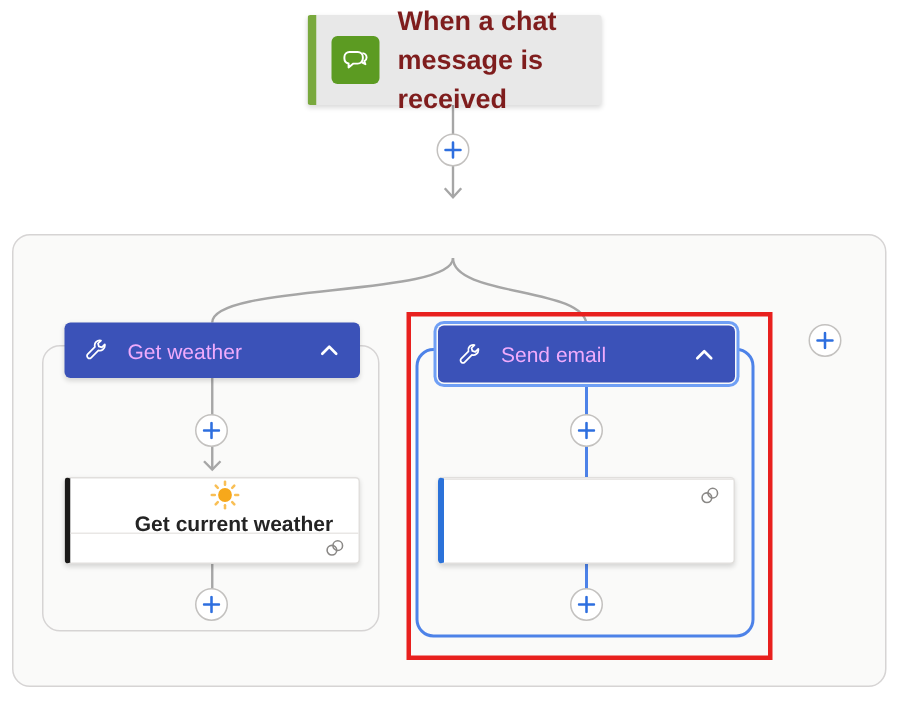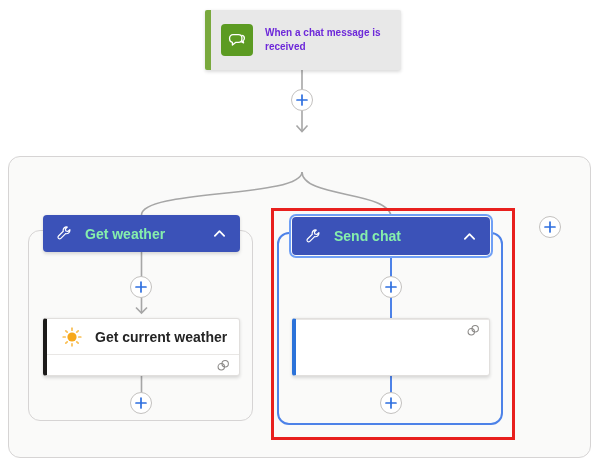--- a/index.html
+++ b/index.html
@@ -21,48 +21,48 @@
   .card { position:absolute; display:flex; align-items:center; z-index:5;
           box-shadow:0 1.5px 3.5px rgba(0,0,0,.14); }
 
   .trigger-card {
     left:205px; top:10px; width:196px; height:60px;
     background:#e8e8e8; border-left:6px solid #79a93d; border-radius:2px;
     padding-left:10px; cursor:pointer;
   }
   .trigger-icon { width:32px; height:32px; border-radius:4px; background:#5c9b22;
     display:flex; align-items:center; justify-content:center; flex:none; }
-  .trigger-title { margin-left:12px; font-size:10px; font-weight:700; color:#6d28d9; line-height:1.45; }
+  .trigger-title { margin-left:12px; font-size:18px; font-weight:700; color:#7f1d1d; line-height:1.45; }
 
   .agent-card {
     left:205px; top:137px; width:198px; height:35px;
     background:#1a2b96; border-radius:3px; padding:0 10px; cursor:pointer;
   }
   .agent-icon { width:23px; height:23px; border-radius:4px; background:rgba(255,255,255,.18);
     display:flex; align-items:center; justify-content:center; flex:none; }
   .agent-title { margin-left:12px; font-size:14px; font-weight:700; color:#fff; flex:1; }
 
   .tool-header {
     width:198px; height:37px; background:#3b52b8; border-radius:4px;
     padding:0 12px 0 14px; cursor:pointer;
   }
   .tool-header.gw { left:43px; top:215px; width:197px; }
   .tool-header.se { left:292px; top:217px; height:38px;
     box-shadow:0 0 0 1px #fafaf9, 0 0 0 3px #6f9ff5; }
-  .tool-title { margin-left:13px; font-size:14px; font-weight:700; color:#86efac; flex:1; }
+  .tool-title { margin-left:13px; font-size:14px; font-weight:400; color:#f0abfc; flex:1; }
 
   .chevron-btn { width:18px; height:18px; display:flex; align-items:center; justify-content:center; cursor:pointer; flex:none; }
 
   .action-card {
     width:197px; height:58px; background:#fff; border:1px solid #e1dfdd; border-radius:3px;
     flex-direction:column; align-items:stretch; padding:0; cursor:pointer;
   }
   .action-card.gw { left:43px; top:318px; border-left:4px solid #1b1a19; }
   .action-card.se { left:292px; top:318px; width:198px; border-left:4px solid #2b72d9; }
-  .action-row { height:36px; display:flex; align-items:center; padding-left:14px; }
+  .action-row { height:36px; display:flex; align-items:center; padding-left:14px;flex-direction:column; }
   .action-title { margin-left:12px; font-size:14px; font-weight:700; color:#242424; white-space:nowrap; }
   .action-footer { height:21px; border-top:1px solid #e9e7e5; display:flex; align-items:center; justify-content:flex-end; padding-right:9px; }
 
   .plus-btn {
     position:absolute; width:22px; height:22px; border-radius:50%;
     background:#fff; border:1px solid #c3c1bf; z-index:6;
     display:flex; align-items:center; justify-content:center; cursor:pointer;
     box-shadow:0 0 0 0 transparent;
   }
 
@@ -128,21 +128,21 @@
       </svg>
     </span>
   </div>
 
   <div class="card tool-header se">
     <span style="display:flex;">
       <svg width="15" height="15" viewBox="0 0 16 16">
         <path d="M13.8 4.6 a3.6 3.6 0 0 1 -4.6 3.5 L4.1 13.2 a1.75 1.75 0 1 1 -2.5 -2.5 L6.7 5.6 A3.6 3.6 0 0 1 11 1.1 L8.9 3.2 l.6 2.1 2.1.6 2.1 -2.1 c.1.25.1.5.1.8 z" fill="none" stroke="#fff" stroke-width="1.25" stroke-linejoin="round"></path>
       </svg>
     </span>
-    <span class="tool-title">Send chat</span>
+    <span class="tool-title">Send email</span>
     <span class="chevron-btn">
       <svg width="13" height="9" viewBox="0 0 14 9">
         <path d="M2 7 L7 2 L12 7" stroke="#fff" stroke-width="1.9" fill="none" stroke-linecap="round" stroke-linejoin="round"></path>
       </svg>
     </span>
   </div>
 
   <div class="plus-btn" style="left:130px; top:276px;">
     <svg width="12" height="12" viewBox="0 0 12 12">
       <path d="M6 1 V11 M1 6 H11" stroke="#2e6fdf" stroke-width="1.7" stroke-linecap="round" fill="none"></path>

